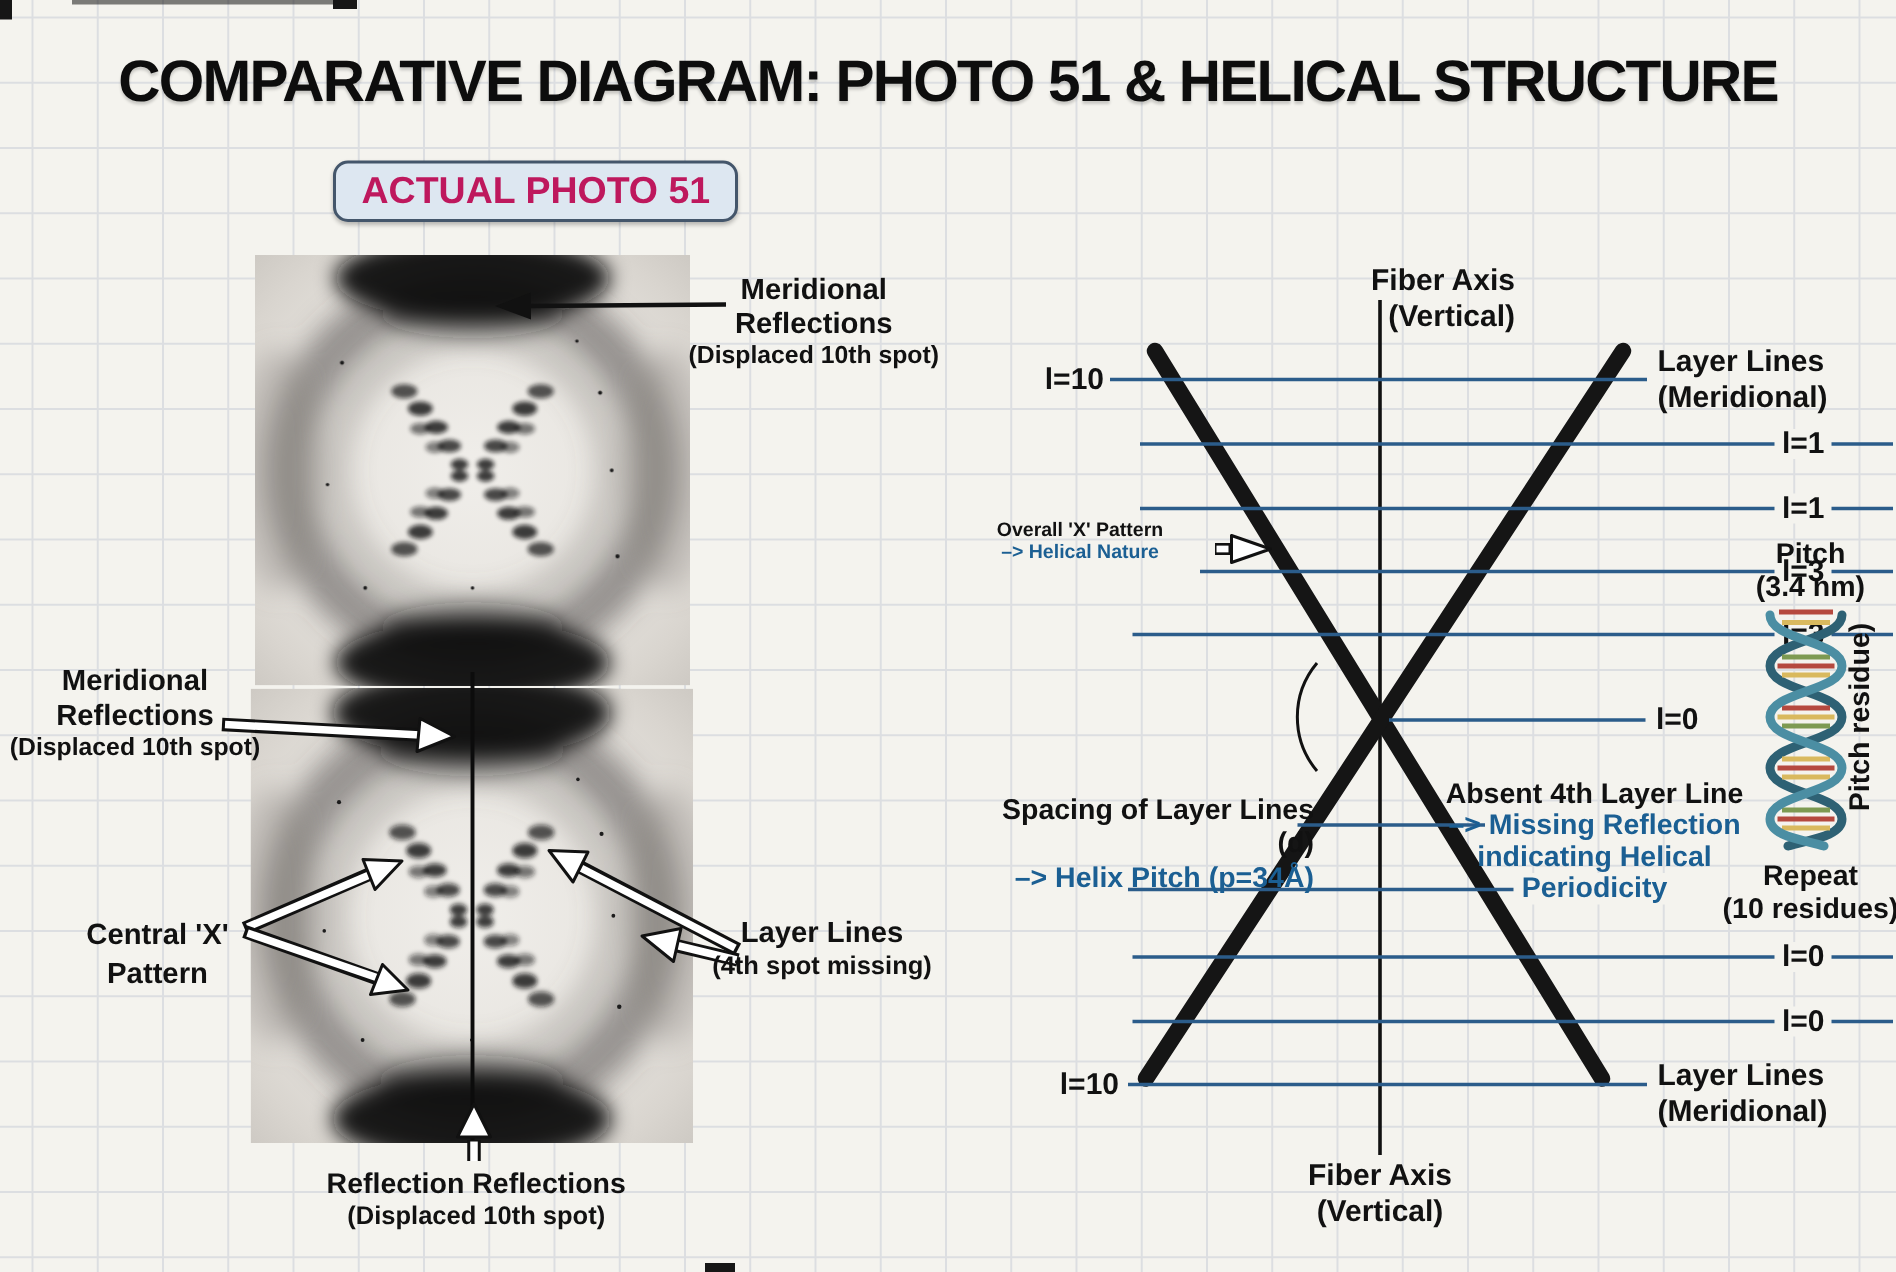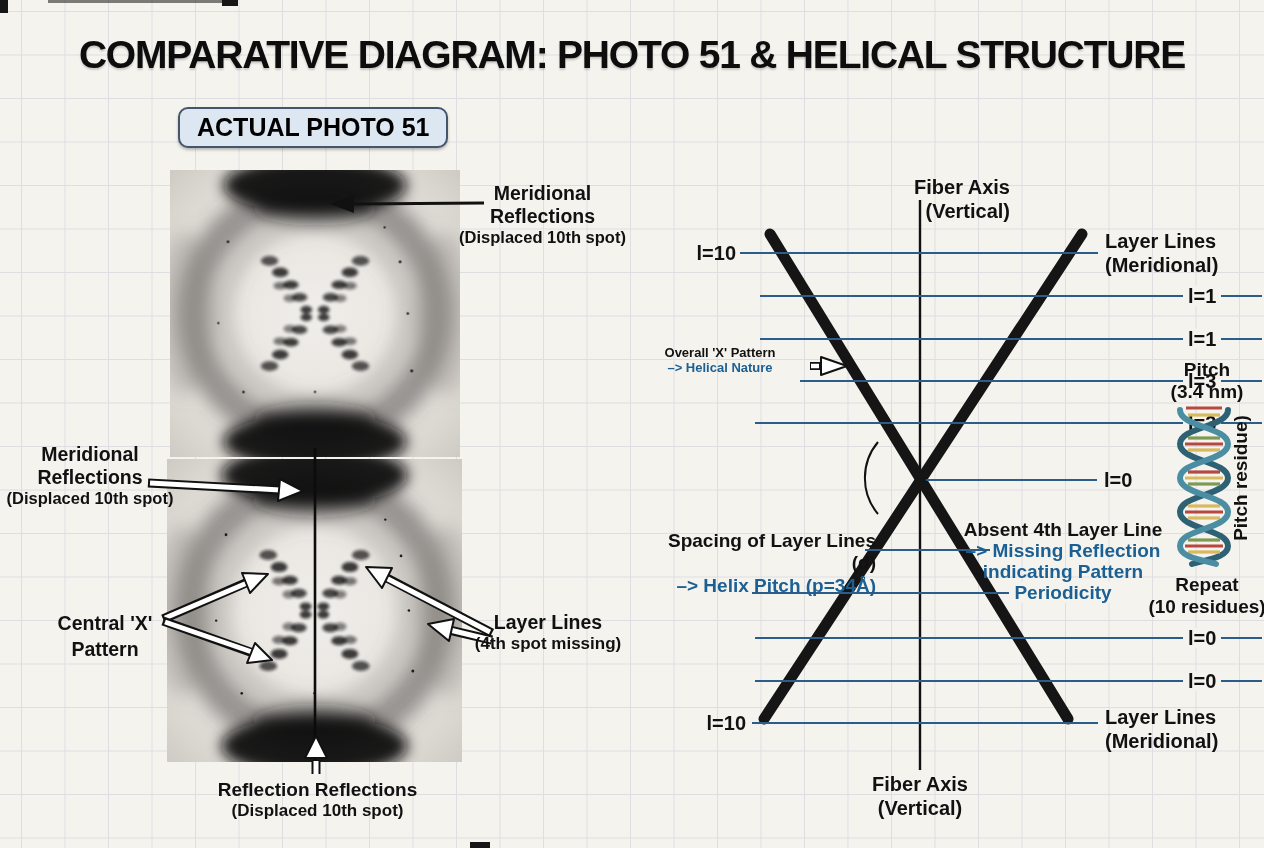--- a/index.html
+++ b/index.html
@@ -27,23 +27,24 @@
     left:0;right:0;top:33px;text-align:center;
     font-size:39px;font-weight:bold;letter-spacing:-1.2px;color:#0d0d0d;
     text-shadow:0 2px 2px rgba(0,0,0,0.18);
   }
   .pill{
     top:107px;
     background:var(--pill-bg);
     border:2.5px solid var(--pill-border);
     border-radius:10px;
     padding:4px 17px;
-    font-size:25px;font-weight:bold;color:#000000;
+    font-size:25px;font-weight:bold;color:#be185d;
     box-shadow:0 2px 3px rgba(0,0,0,0.25);
     white-space:nowrap;
+    margin-left:44px;
   }
   .ann{font-weight:bold;color:var(--ink);text-align:center;line-height:1.18;font-size:19.5px;}
   .ann .sub{font-size:16.5px;display:block;}
   .ra{text-align:right;}
   .blue{color:var(--accent-blue);}
   .tick{position:absolute;font-weight:bold;font-size:20px;color:var(--ink);line-height:1.0;white-space:nowrap;}
   .mask{background:var(--background);padding:0 5px;}
   .twoline{position:absolute;font-weight:bold;font-size:20px;color:var(--ink);line-height:1.22;white-space:nowrap;}
   #helix-side-label{
     position:absolute;left:1241px;top:478px;
@@ -282,21 +283,21 @@
 
 
   <div class="abs ann ra" style="left:640px;top:530px;width:236px;font-size:19px;">
     <span>Spacing of Layer Lines (d)</span><br>
     <span class="blue">–&gt; Helix Pitch (p=34Å)</span>
   </div>
 
   <div class="abs ann" style="left:953px;top:520px;width:220px;font-size:19px;line-height:1.1;">
     <span>Absent 4th Layer Line</span><br>
     <span class="blue">–&gt; Missing Reflection</span><br>
-    <span class="blue">indicating Pattern</span><br>
+    <span class="blue">indicating Helical</span><br>
     <span class="blue mask">Periodicity</span>
   </div>
 
   <div class="abs ann" style="left:1157px;top:359px;width:100px;font-size:19px;">
     <span>Pitch</span><br>
     <span>(3.4 nm)</span>
   </div>
 
   <svg class="abs" style="left:1164px;top:402px;" width="86" height="170" viewBox="0 0 86 170">
     <path d="M64,8 C64,25 16,25 16,42 C16,59 64,59 64,76 C64,93 16,93 16,110 C16,127 64,127 64,144 C64,156 40,158 28,162" fill="none" stroke="#2e6174" stroke-width="6" stroke-linecap="round"></path>

